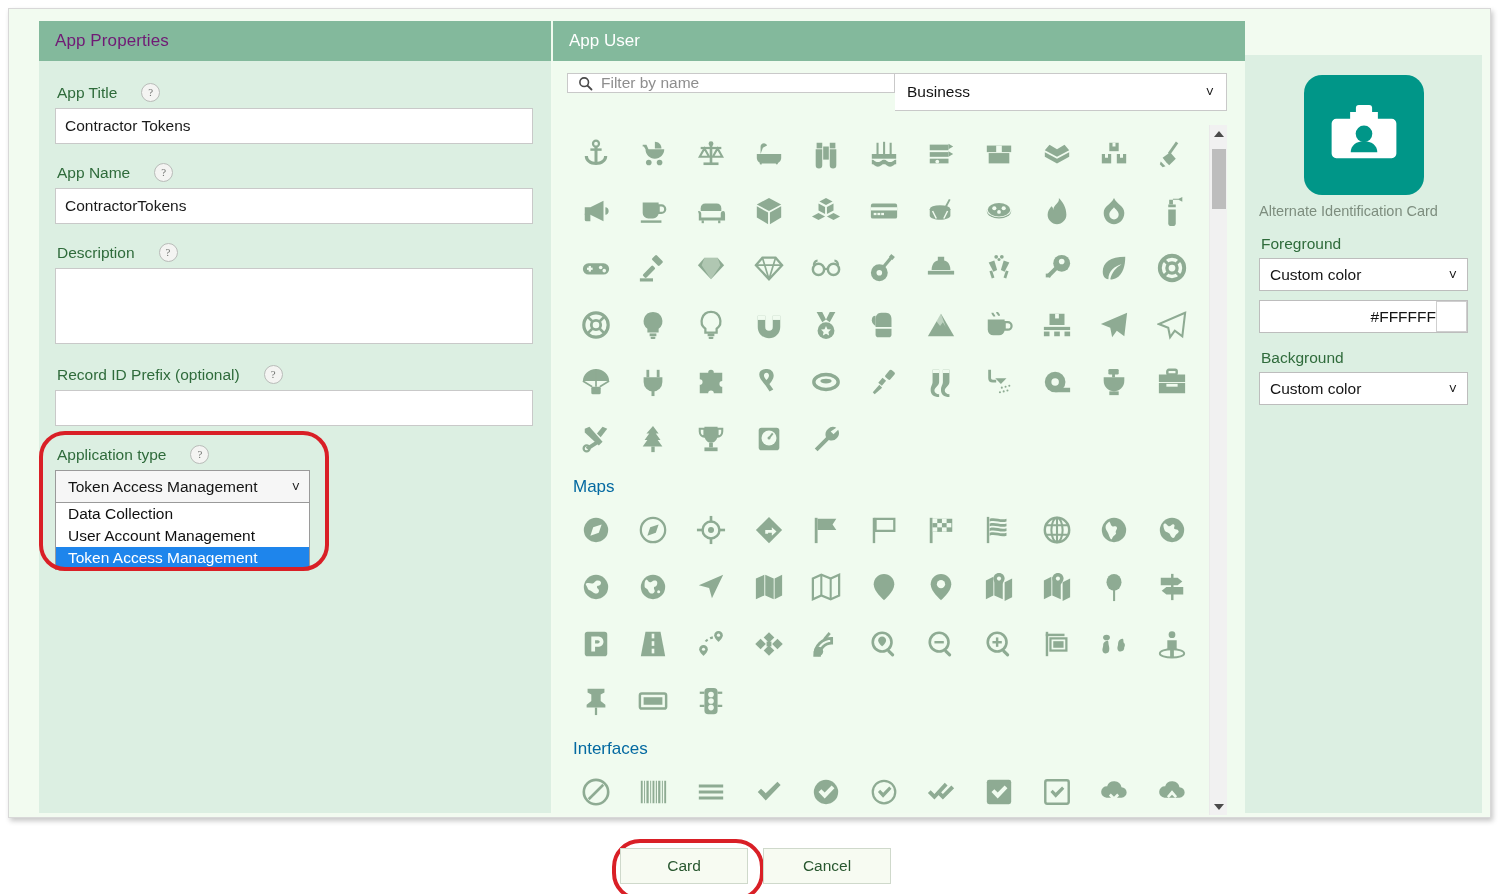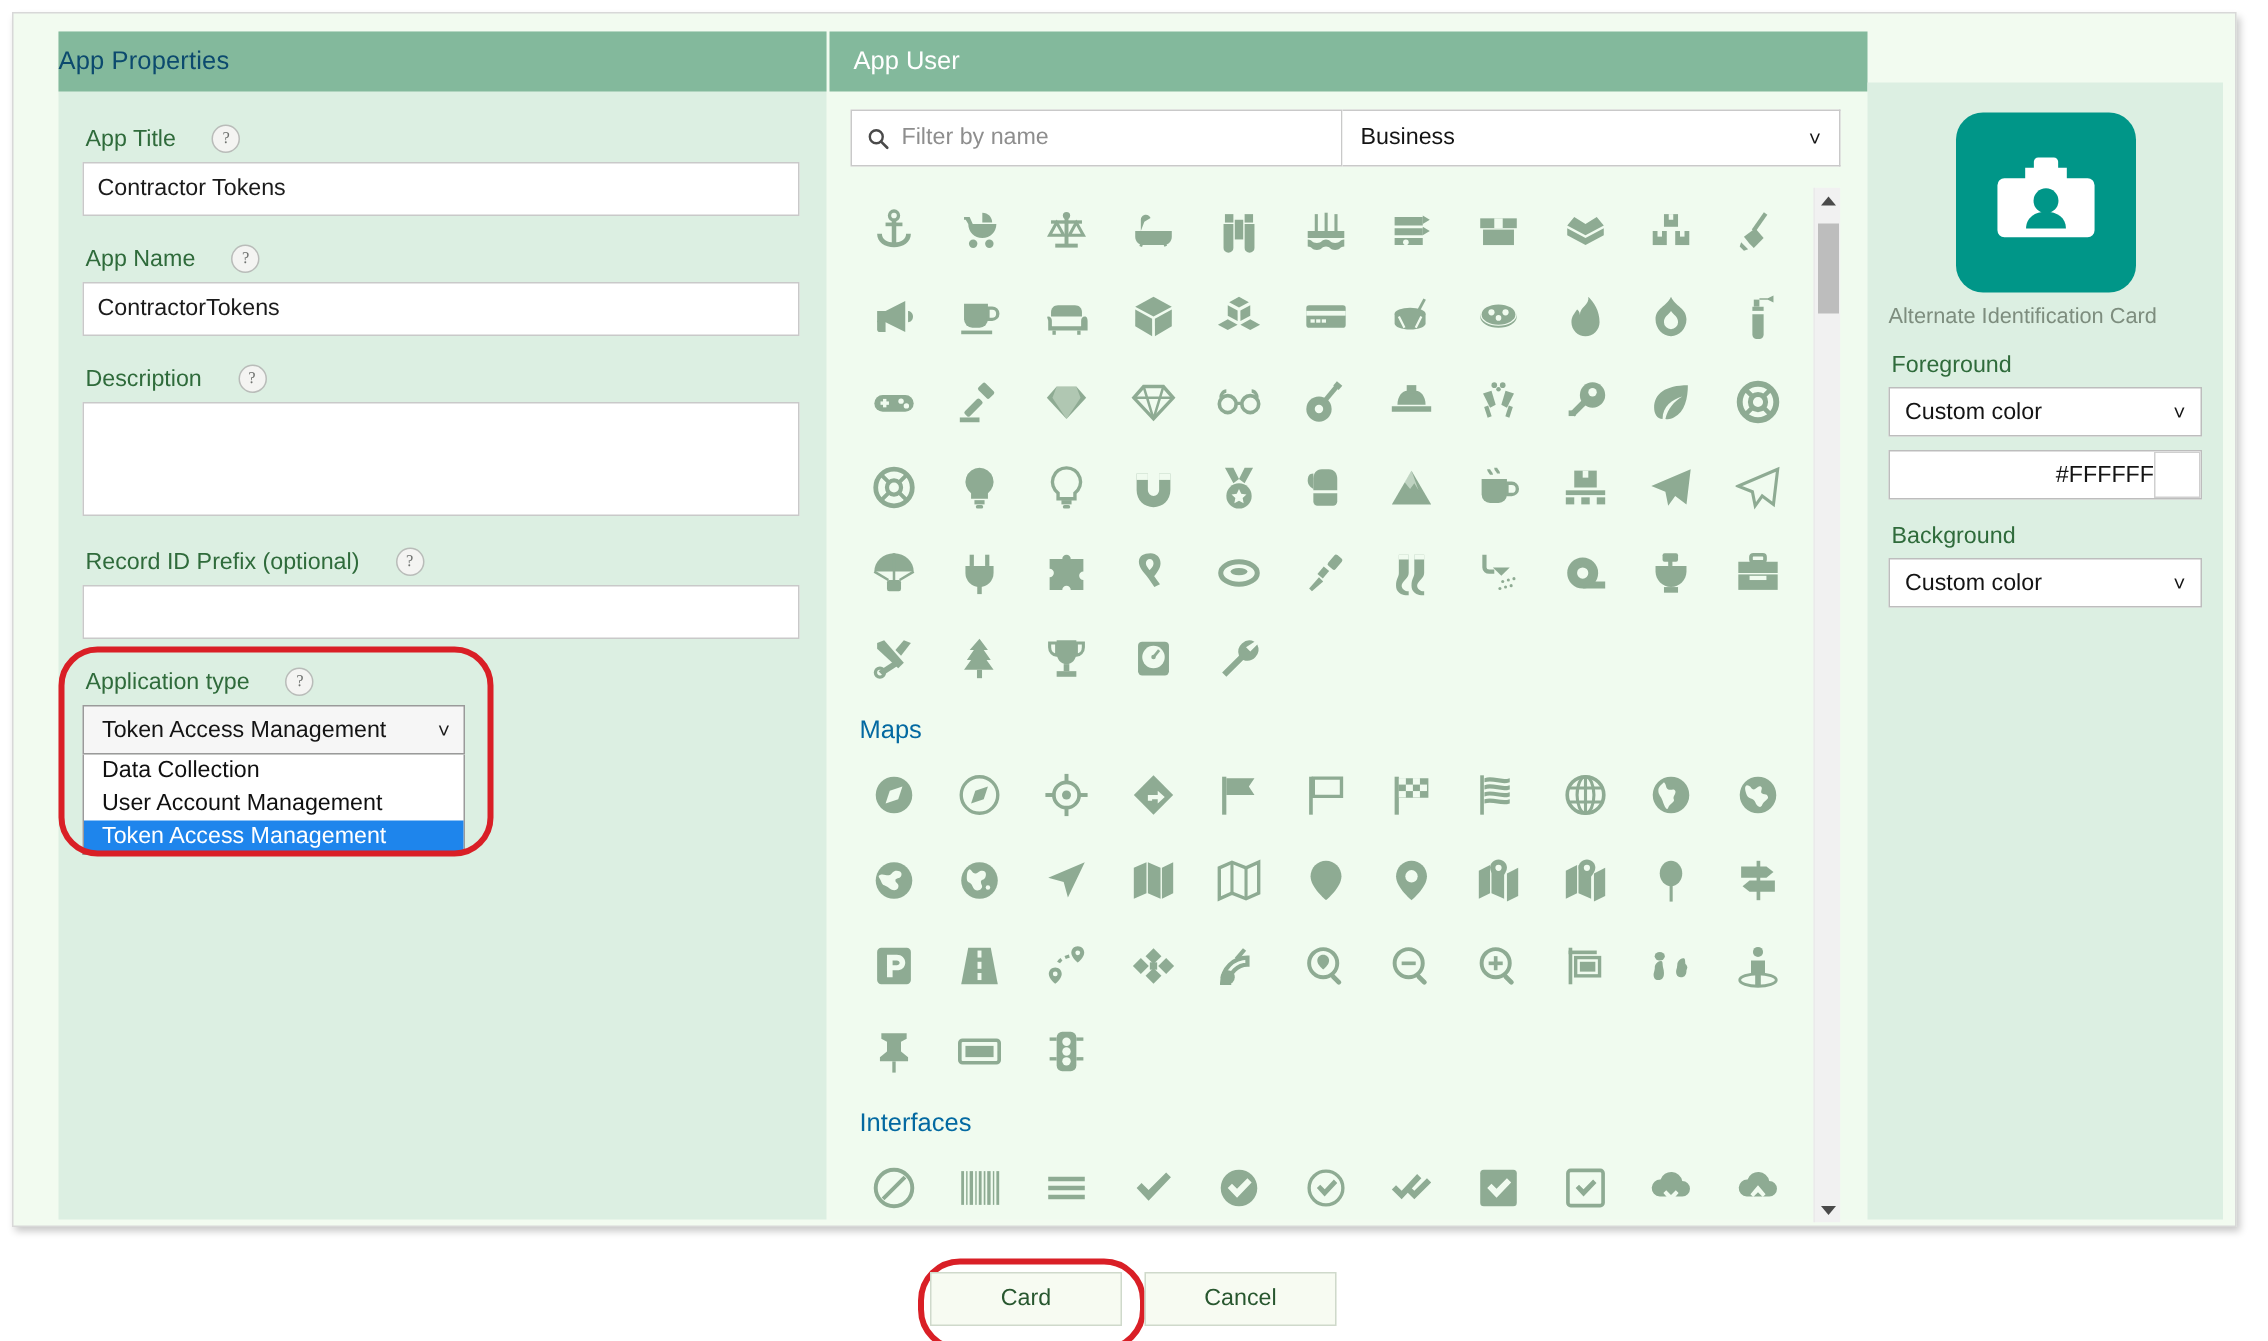--- a/index.html
+++ b/index.html
@@ -14,22 +14,22 @@
     background:#f2fbf0;
     border:1px solid #d8d8d8;
     box-shadow:2px 3px 5px rgba(0,0,0,0.22);
     box-sizing:border-box;
   }
 
   
   .cols{position:absolute;left:22px;top:6px;width:1451px;height:794px;}
 
   .panel-hdr{
-    height:40px;background:#83b99c;color:#0c4a6e;
-    font-size:17px;line-height:40px;
+    height:40px;background:#83b99c;color:#701a75;
+    font-size:17px;line-height:40px;padding-left:16px;
     box-sizing:border-box;letter-spacing:.1px;
   }
 
   
   .col-left{position:absolute;left:8px;top:6px;width:512px;height:792px;background:#dcefe2;}
   .col-left .body{padding:22px 16px 0 16px;}
 
   
   .col-mid{position:absolute;left:522px;top:6px;width:692px;height:792px;background:#f0fbef;}
   .col-mid .mhdr{height:40px;background:#83b99c;color:#fff;font-size:17px;line-height:40px;padding-left:16px;box-sizing:border-box;}
@@ -83,21 +83,21 @@
   .opt{
     font-size:15.5px;color:#101010;line-height:22px;height:22px;
     padding-left:12px;white-space:nowrap;
   }
   .opt.sel{background:#1e85ec;color:#ffffff;}
 
   
   .mid-body{padding:12px 14px 0 14px;}
   .filter-row{display:flex;width:660px;}
   .fbox{
-    flex:0 0 328px;height:38px;background:#fff;border:1px solid #c9c9c9;
+    flex:0 0 328px;height:20px;background:#fff;border:1px solid #c9c9c9;
     box-sizing:border-box;display:flex;align-items:center;padding-left:10px;gap:8px;
   }
   .fbox .ph{color:#8e8e8e;font-size:15.5px;}
   .catsel{
     flex:1;height:38px;background:#fff;border:1px solid #c9c9c9;border-left:none;
     box-sizing:border-box;display:flex;align-items:center;justify-content:space-between;
     padding:0 12px 0 12px;font-size:15.5px;color:#141414;
   }
 
   .scroller{

